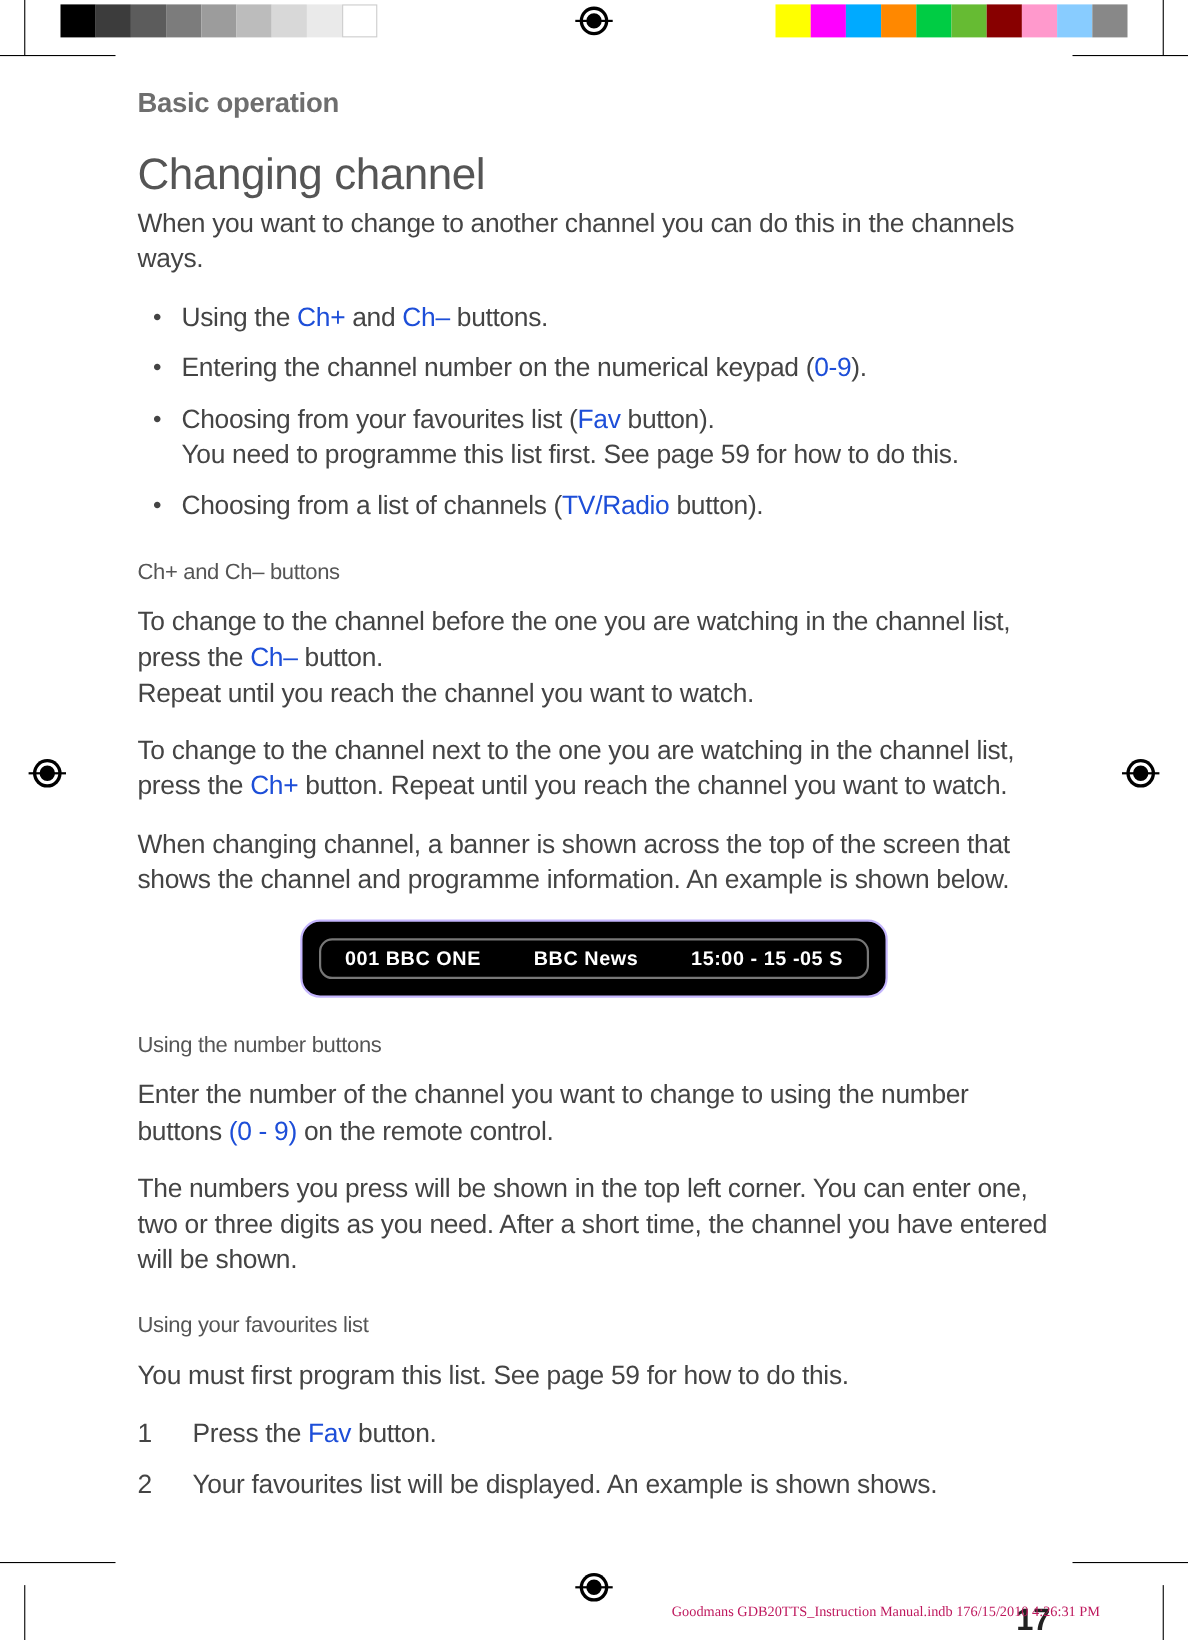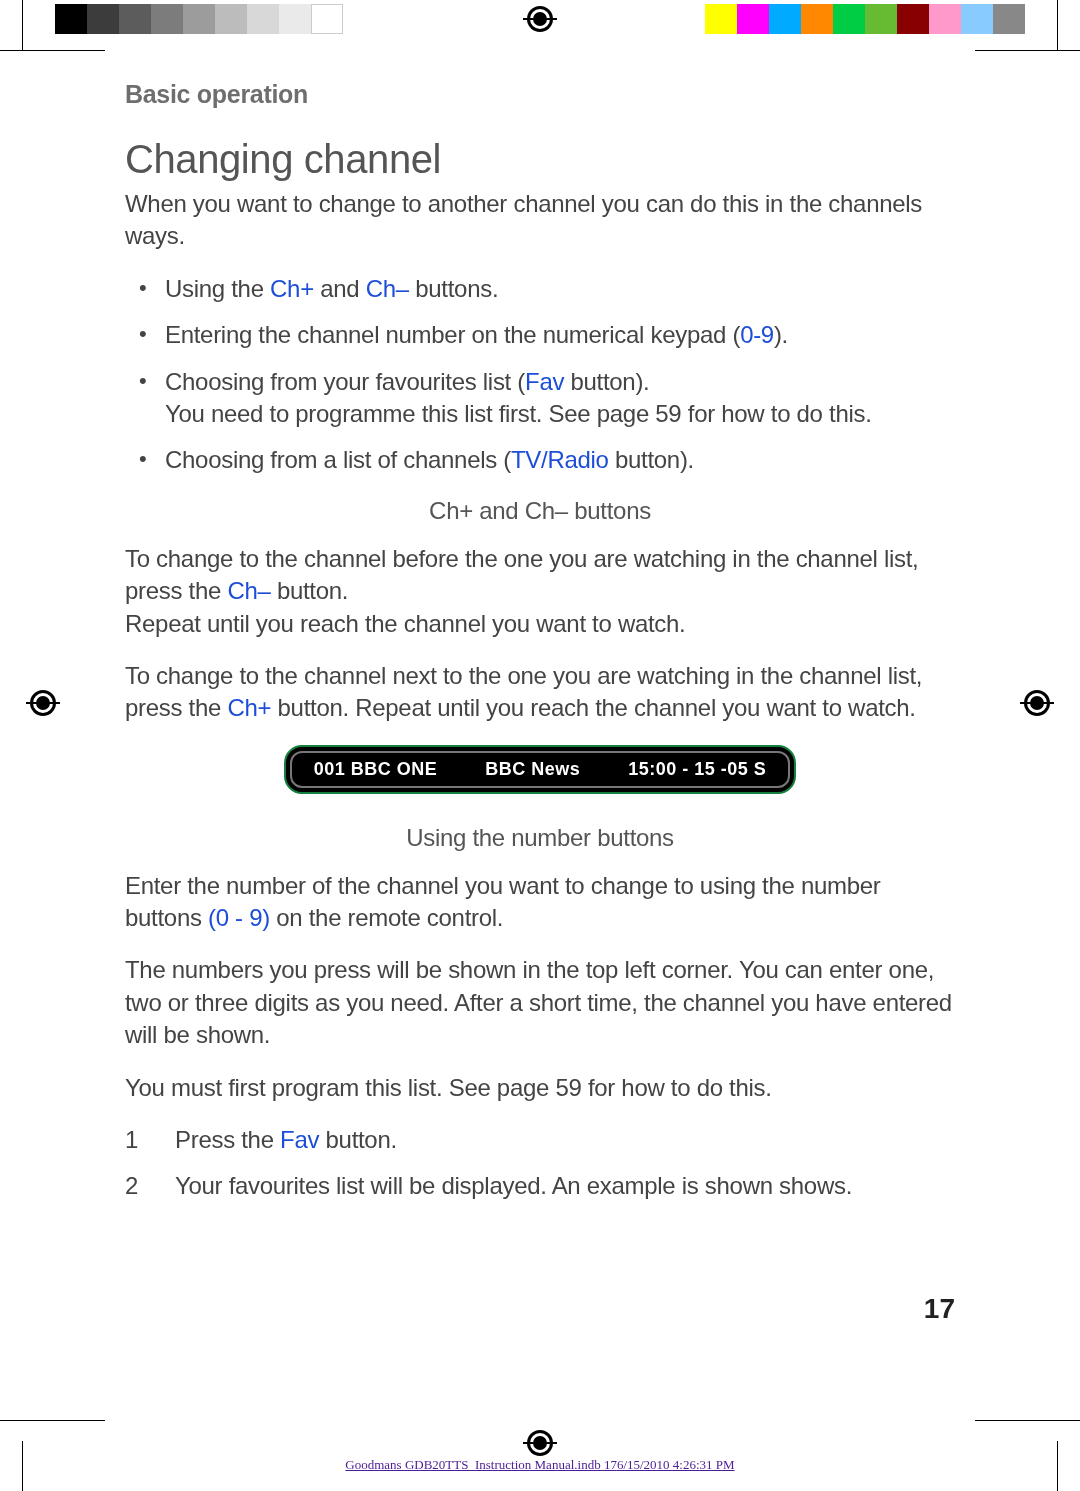--- a/index.html
+++ b/index.html
@@ -74,33 +74,32 @@
     letter-spacing: -0.3px;
   }
   p { margin-bottom: 20px; }
   ul { list-style:none; padding-left: 40px; margin-bottom: 20px; }
   ul li { position: relative; margin-bottom: 14px; }
   ul li::before {
     content:"•"; position:absolute; left:-26px; top:0; font-size:22px;
   }
   h2 {
     font-weight: 300;
-    font-size: 24px;
+    font-size: 20px;
     color: #555;
-    margin: 20px 0 18px 0;
+    margin: 32px 0 18px 0;
     letter-spacing: -0.3px;
-    text-align: center;
   }
   b { font-weight: 400; color:#1d4ed8; }
   .banner-wrap { text-align:center; margin: 20px 0 30px 0; }
   .banner {
     display:inline-block;
-    border: 2px solid #15803d;
+    border: 2px solid #c4b5fd;
     border-radius: 18px;
-    padding: 4px;
+    padding: 15px;
     background:#000;
   }
   .banner-inner {
     border: 2px solid #777;
     border-radius: 12px;
     padding: 6px 22px;
     color: #fff;
     font-family: Arial, sans-serif;
     font-weight: 700;
     font-size: 18px;
@@ -110,23 +109,23 @@
   }
   ol { list-style:none; padding-left:0; }
   ol li { display:flex; margin-bottom:14px; }
   ol li .num { width:50px; flex-shrink:0; }
   .pagenum {
     text-align:right; font-weight:700; font-size:28px; color:#222;
     margin-top: 90px;
   }
   .footer {
     position:absolute; bottom: 18px; left:80px; right:80px;
-    display:flex; justify-content:center;
+    display:flex; justify-content:flex-end;
     font-family: "Times New Roman", serif;
-    font-size: 13px; color:#4c1d95;text-decoration:underline;
+    font-size: 13px; color:#be185d;
   }
 </style>
 </head>
 <body>
 
 <div class="colorbar cb-left">
   <div style="background:#000"></div>
     <div style="background:#3c3c3c"></div>
     <div style="background:#5c5c5c"></div>
   <div style="background:#7c7c7c"></div>
@@ -183,37 +182,39 @@
   </ul>
 
   <h2>Ch+ and Ch– buttons</h2>
   <p>
     <span>To change to the channel before the one you are watching in the channel list, press the </span><b>Ch–</b><span> button.</span><br>
     <span>Repeat until you reach the channel you want to watch.</span>
   </p>
   <p>
     <span>To change to the channel next to the one you are watching in the channel list, press the </span><b>Ch+</b><span> button. Repeat until you reach the channel you want to watch.</span>
   </p>
+  <p>When changing channel, a banner is shown across the top of the screen that shows the channel and programme information. An example is shown below.</p>
 
   <div class="banner-wrap">
     <div class="banner">
       <div class="banner-inner">
         <span>001  BBC ONE</span>
         <span>BBC News</span>
         <span>15:00 - 15 -05  S</span>
       </div>
     </div>
   </div>
 
   <h2>Using the number buttons</h2>
   <p>
     <span>Enter the number of the channel you want to change to using the number buttons </span><b>(0 - 9)</b><span> on the remote control.</span>
   </p>
   <p>The numbers you press will be shown in the top left corner. You can enter one, two or three digits as you need. After a short time, the channel you have entered will be shown.</p>
 
+  <h2>Using your favourites list</h2>
   <p>You must first program this list. See page 59 for how to do this.</p>
 
   <ol>
     <li>
       <span class="num">1</span>
       <span><span>Press the </span><b>Fav</b><span> button.</span></span>
     </li>
     <li>
       <span class="num">2</span>
       <span>Your favourites list will be displayed. An example is shown shows.</span>

